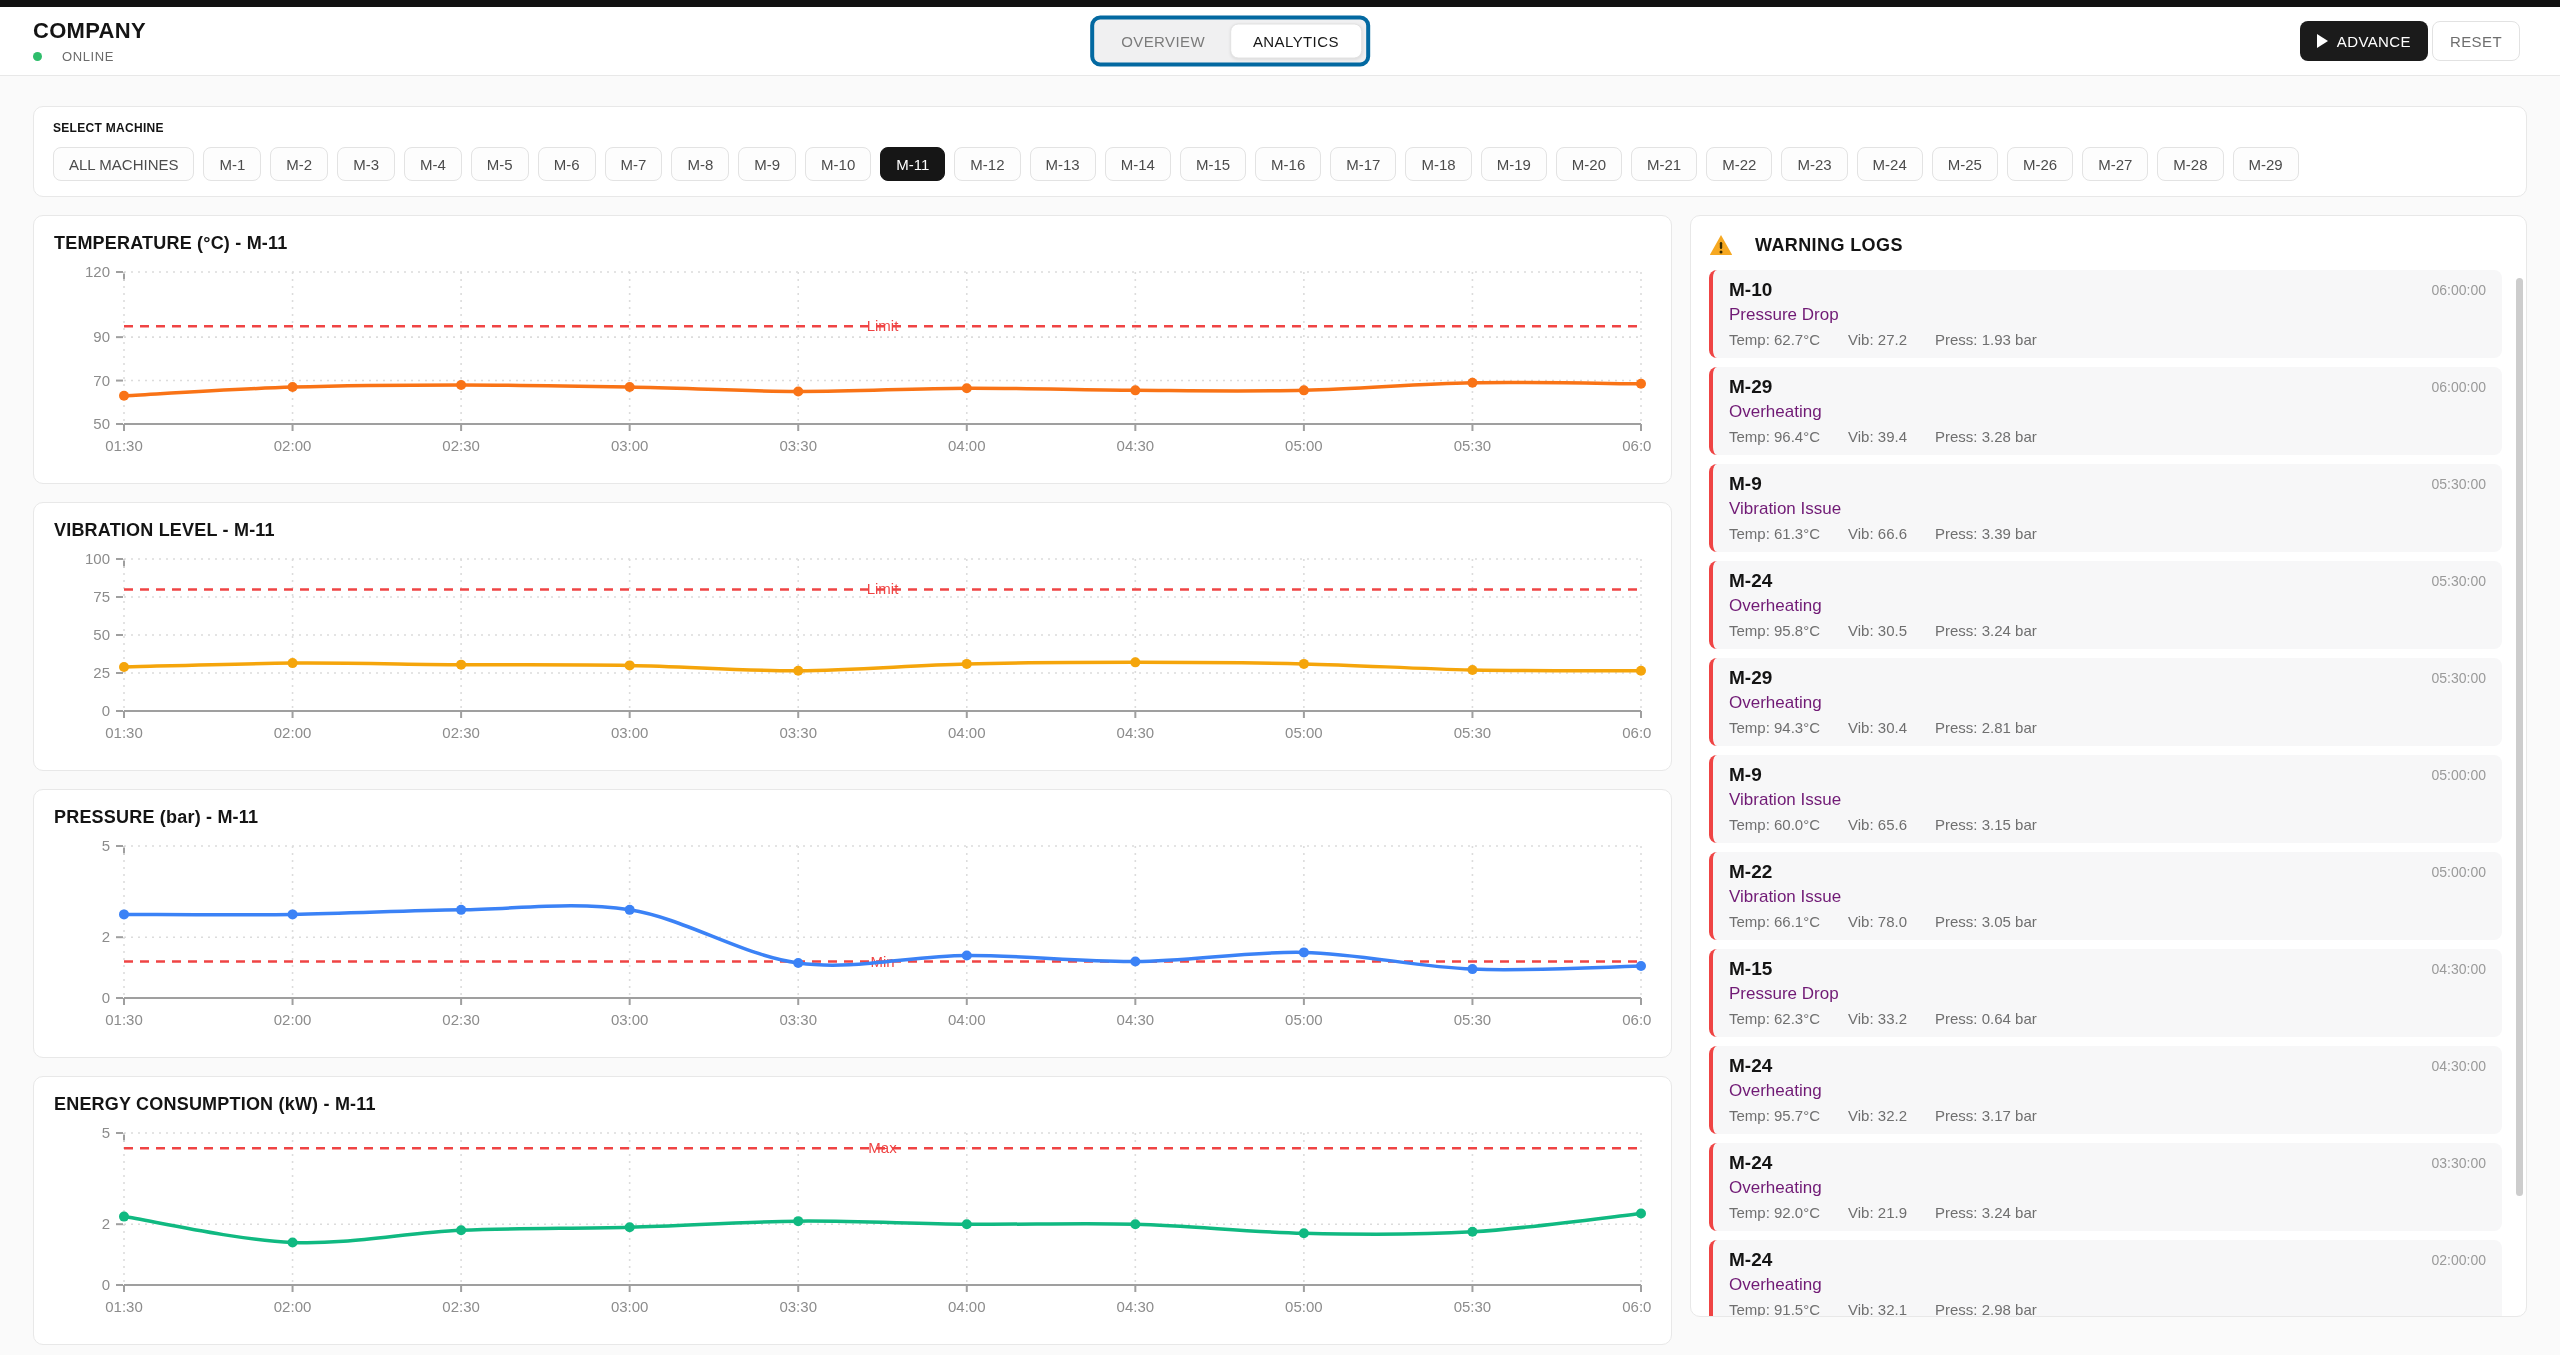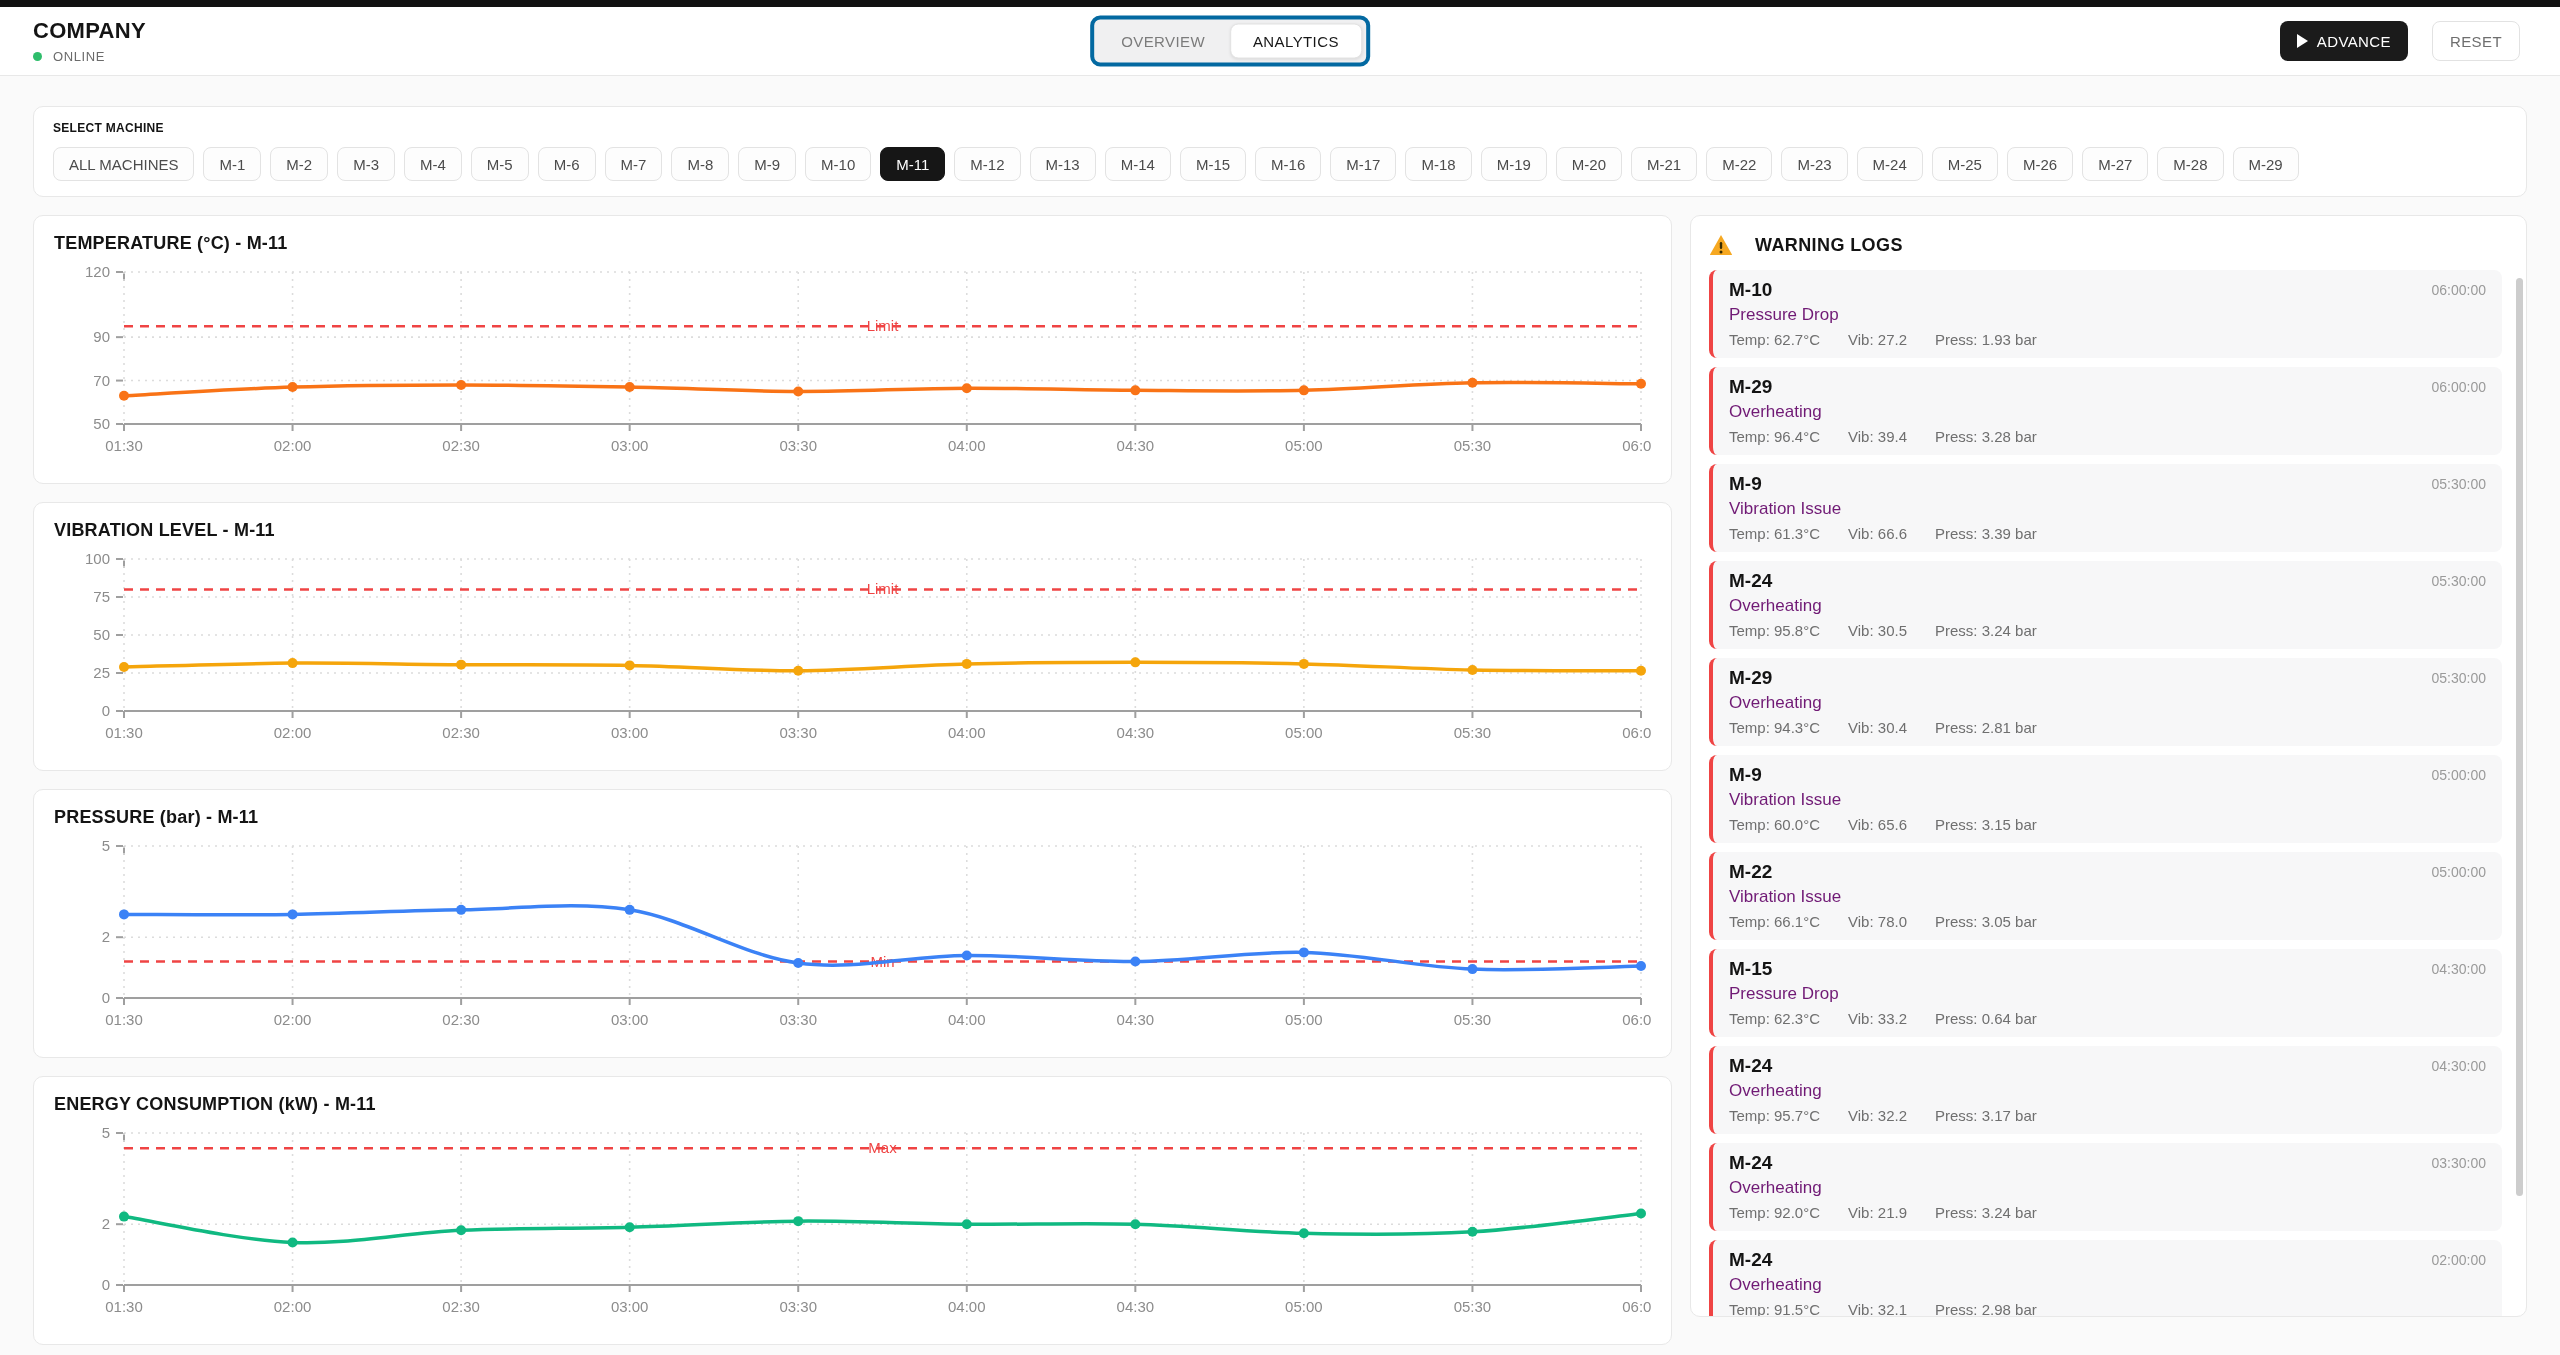--- a/index.html
+++ b/index.html
@@ -3,29 +3,29 @@
 <meta charset="utf-8">
 <style>
   html,body{margin:0;padding:0}
   body{width:2560px;height:1355px;overflow:hidden;background:#fafafa;color:#141414;
        font-family:"Liberation Sans",sans-serif;}
   .topstrip{height:7px;background:#111}
   
   .header{height:68px;background:#fff;border-bottom:1px solid #e8e8e8;display:flex;align-items:center;position:relative}
   .brand{margin-left:33px}
   .company{font-size:22px;font-weight:bold;letter-spacing:.3px}
-  .status{display:flex;align-items:center;gap:11px;margin-top:5px}
+  .status{display:flex;align-items:center;gap:20px;margin-top:5px}
   .dot{width:9px;height:9px;border-radius:50%;background:#2ebd6b}
   .status-text{font-size:13px;color:#6b6b6b;letter-spacing:.6px}
   .tabs{position:absolute;left:calc(50% - 50px);top:50%;transform:translate(-50%,-50%);
         background:#f0f0f1;border:4px solid #0369a1;border-radius:10px;padding:4px;display:flex;gap:2px}
   .tab{border:1px solid transparent;background:transparent;color:#7b7b7b;font-size:15px;padding:8px 22px;
        border-radius:8px;font-family:inherit;letter-spacing:.4px;cursor:pointer}
   .tab.active{background:#fff;color:#161616;border-color:#e2e2e2;box-shadow:0 1px 3px rgba(0,0,0,.08)}
-  .header-actions{margin-left:auto;margin-right:40px;display:flex;gap:24px}
+  .header-actions{margin-left:auto;margin-right:40px;display:flex;gap:4px}
   .btn-advance{display:flex;align-items:center;gap:9px;background:#1b1b1b;color:#fff;border:0;border-radius:8px;
                height:40px;padding:0 17px;font-size:15px;font-family:inherit;letter-spacing:.4px;cursor:pointer}
   .btn-reset{background:#fff;color:#6e6e6e;border:1px solid #e2e2e2;border-radius:8px;height:40px;padding:4px 17px;
              font-size:15px;font-family:inherit;letter-spacing:.4px;cursor:pointer}
   
   .select-card{margin:30px 33px 18px;background:#fff;border:1px solid #e8e8e8;border-radius:10px;padding:14px 19px 15px}
   .select-label{font-size:12px;font-weight:bold;letter-spacing:.3px}
   .machine-list{display:flex;gap:9px;margin-top:12px}
   .machine-btn{height:34px;padding:0 15px;border:1px solid #e3e3e3;background:#fdfdfd;border-radius:8px;
                font-size:15px;color:#4c4c4c;font-family:inherit;white-space:nowrap;cursor:pointer}

